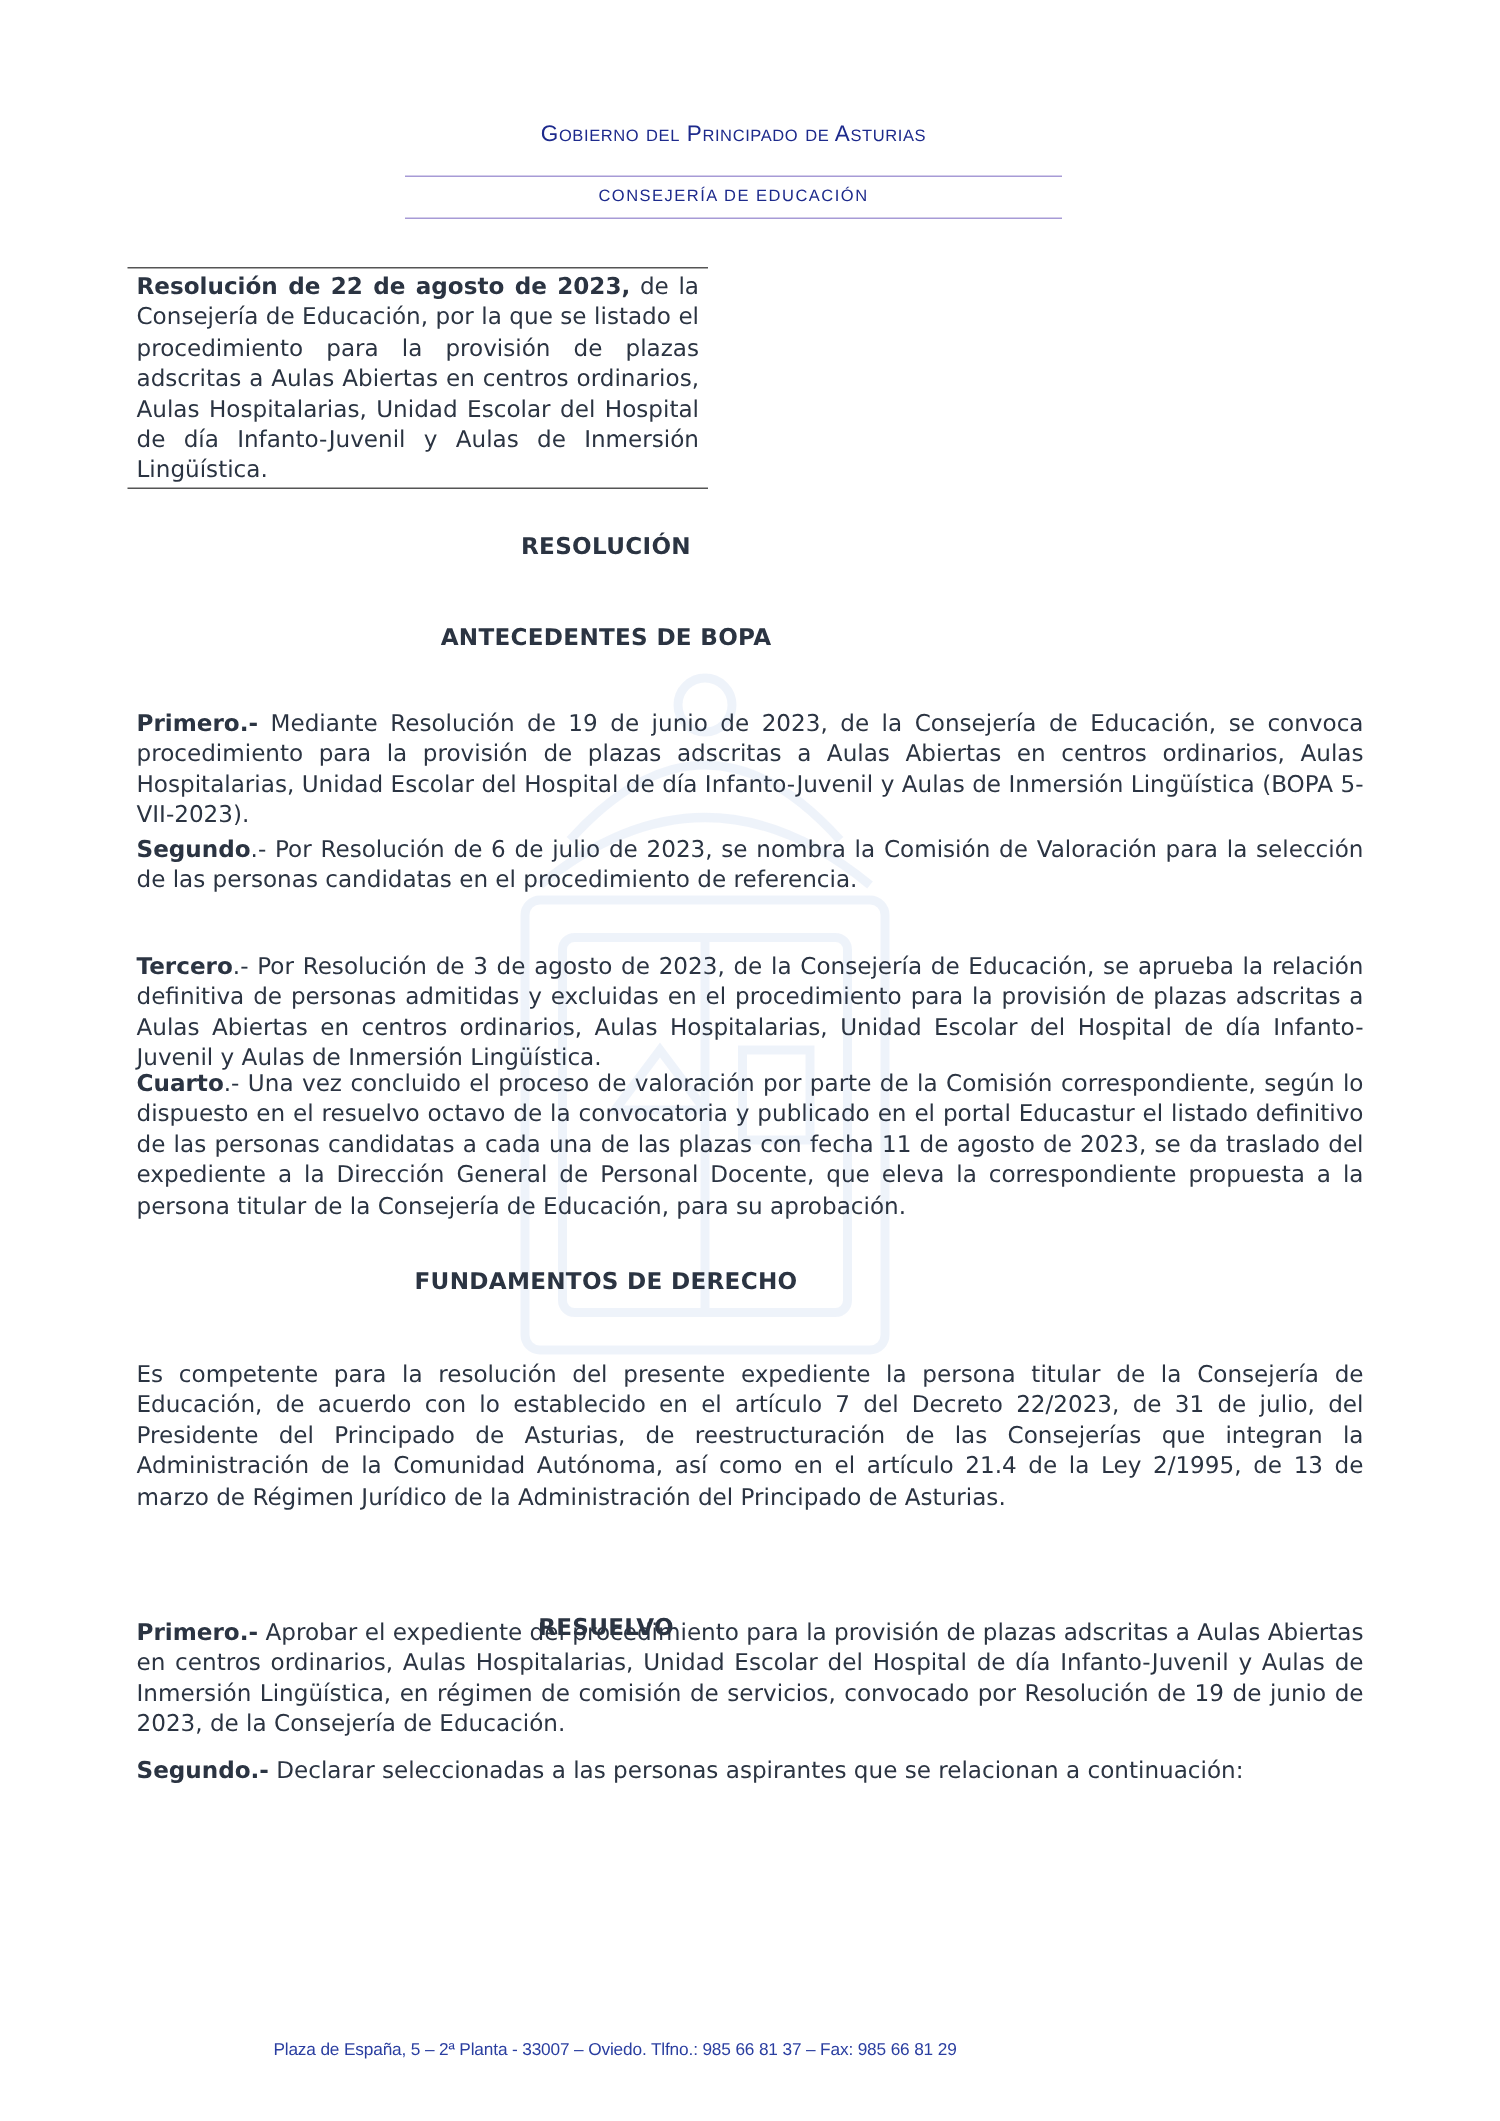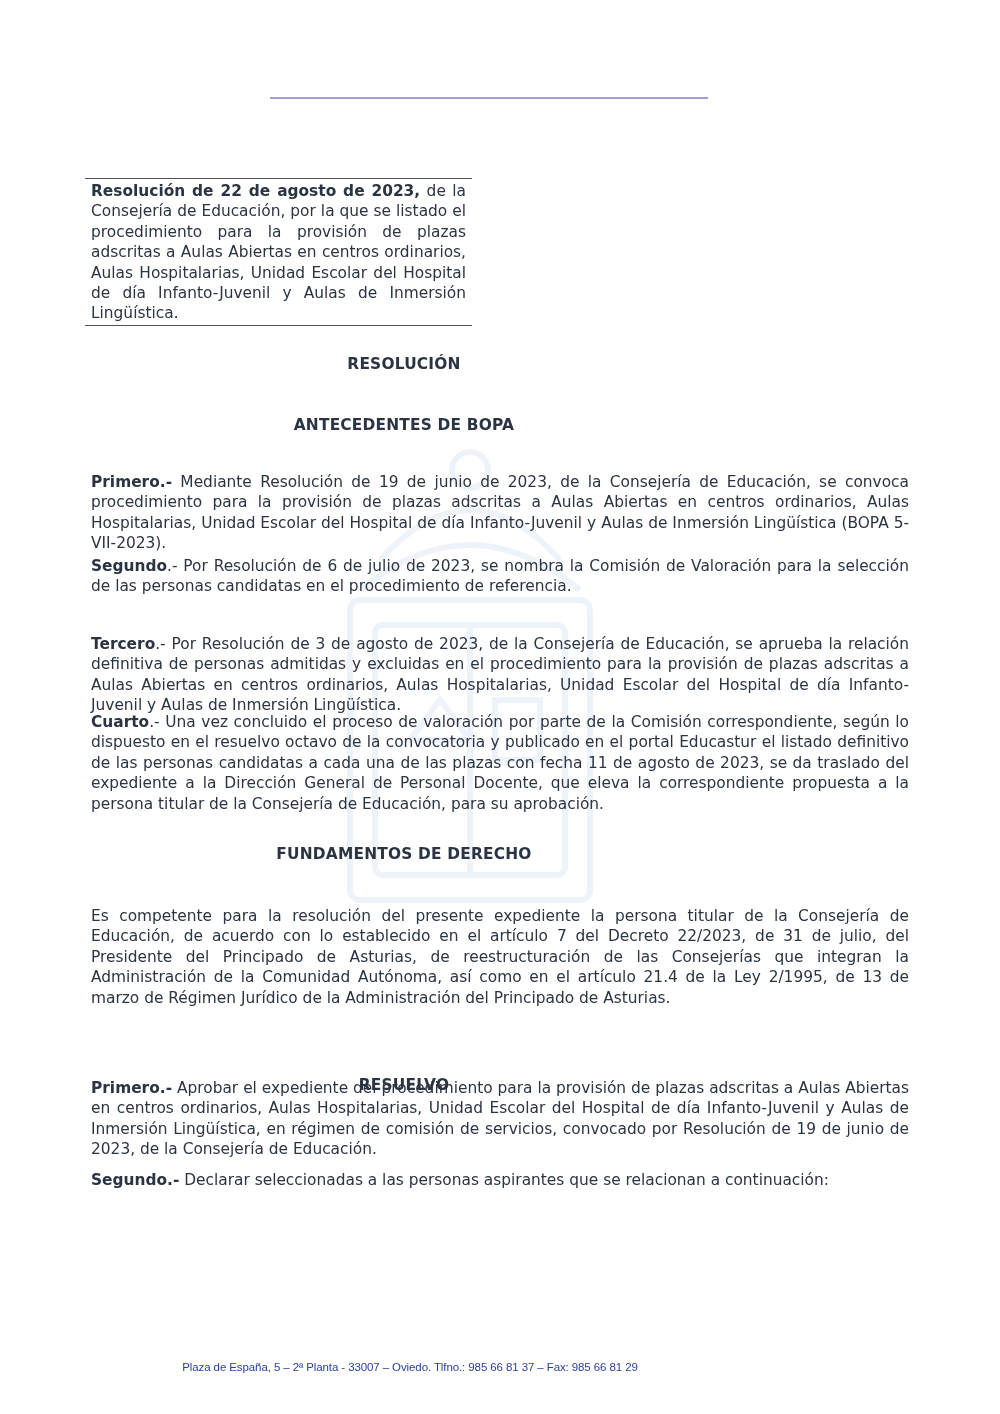--- a/index.html
+++ b/index.html
@@ -109,21 +109,23 @@
     <path d="M40 150 Q150 60 260 150"></path>
     <rect x="30" y="160" width="240" height="300" rx="10"></rect>
     <rect x="55" y="185" width="190" height="250" rx="8"></rect>
     <path d="M150 185 L150 435"></path>
     <path d="M90 300 L120 260 L150 300 Z"></path>
     <rect x="175" y="260" width="45" height="60"></rect>
   </g>
 </svg>
 
 <div class="header">
+  <div class="gov">Gobierno del Principado de Asturias</div>
   <div class="rule top"></div>
+  <div class="dept">CONSEJERÍA DE EDUCACIÓN</div>
   <div class="rule"></div>
 </div>
 
 <div class="summary-box">
   <b>Resolución de 22 de agosto de 2023,</b><span> de la Consejería de Educación, por la que se listado el procedimiento para la provisión de plazas adscritas a Aulas Abiertas en centros ordinarios, Aulas Hospitalarias, Unidad Escolar del Hospital de día Infanto-Juvenil y Aulas de Inmersión Lingüística.</span>
 </div>
 
 <div class="heading" style="top:355px;">RESOLUCIÓN</div>
 <div class="heading" style="top:416px;">ANTECEDENTES DE BOPA</div>
 

